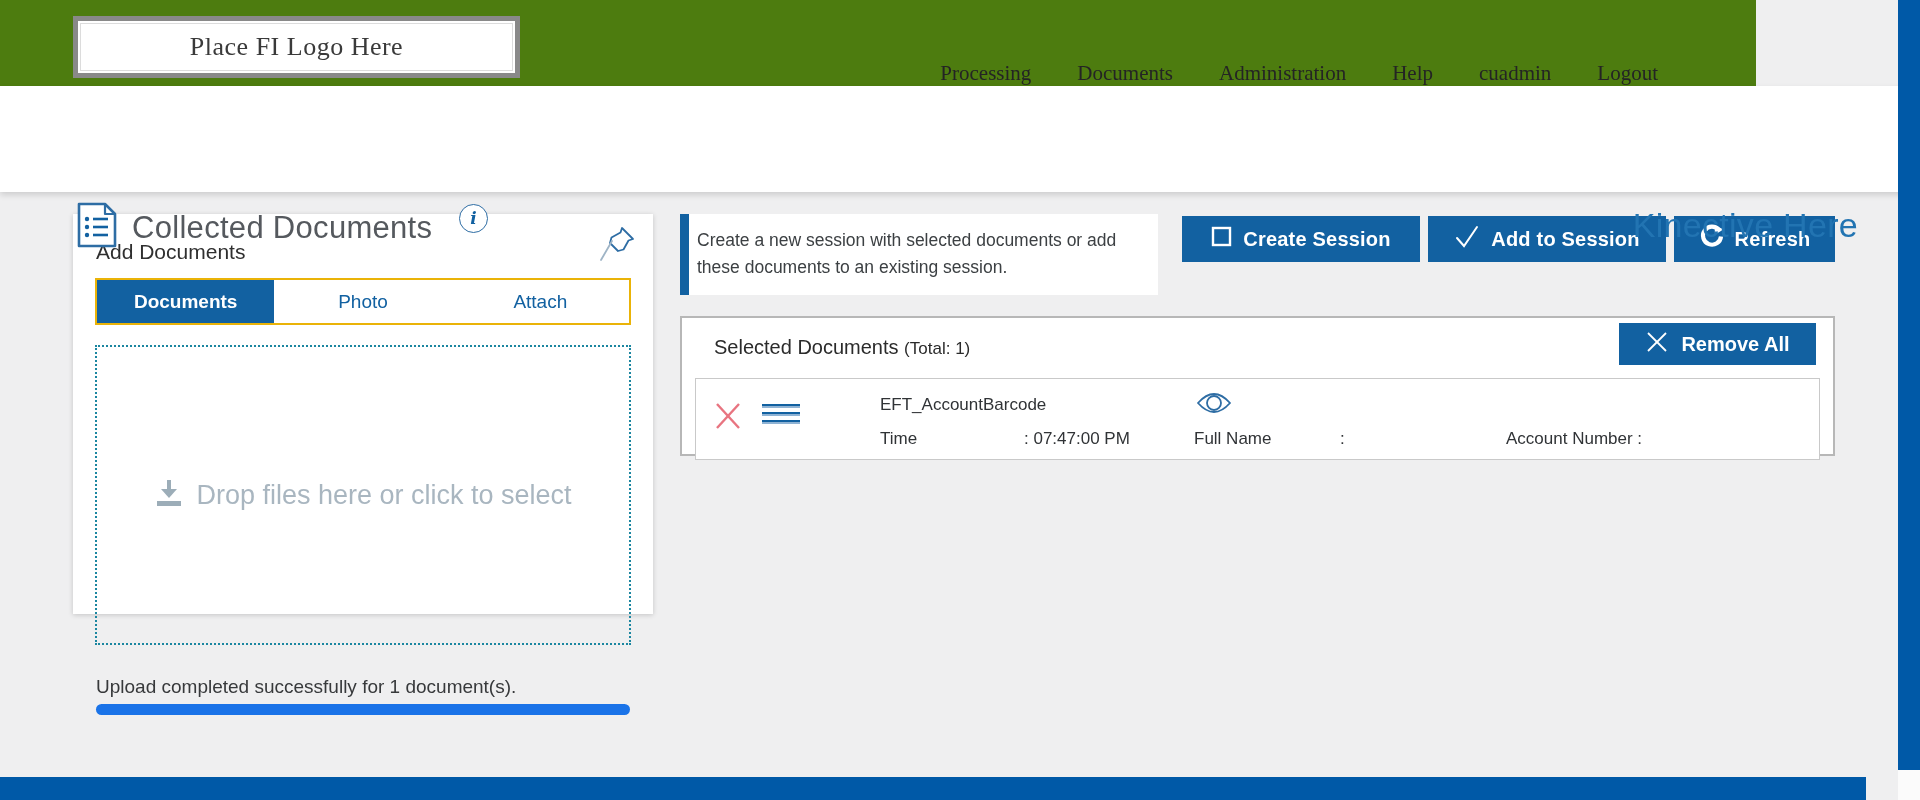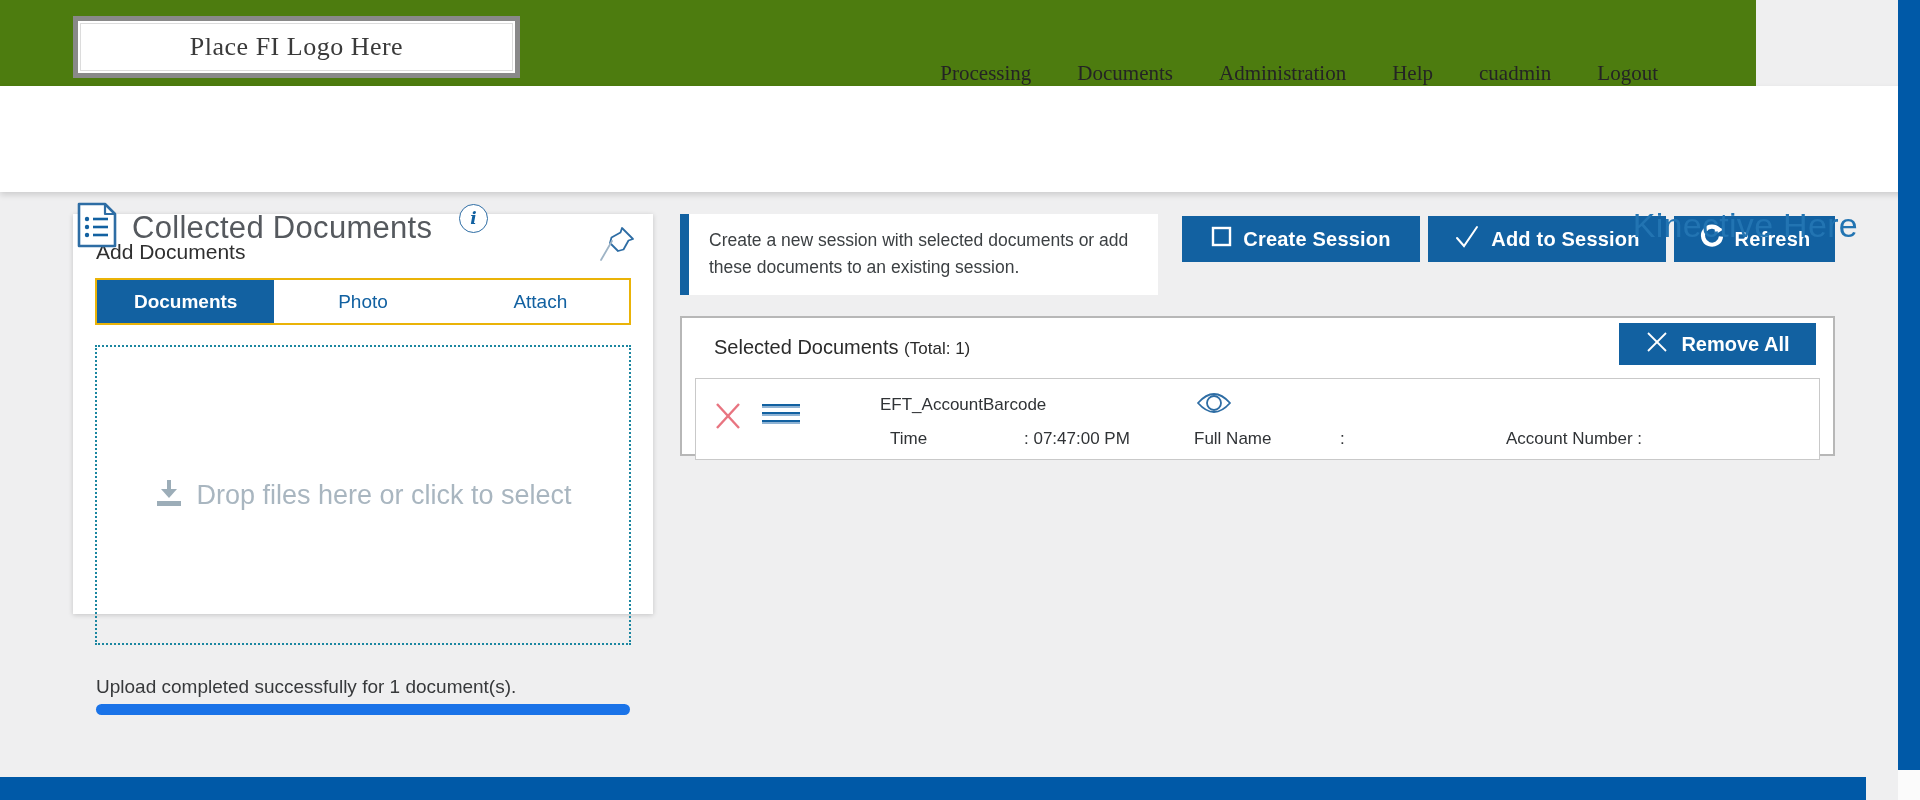--- a/index.html
+++ b/index.html
@@ -97,21 +97,21 @@
     border-radius:6px; background:#e8eef5;
   }
   .progress-fill {
     height:11px; border-radius:6px; background:#1a73e8; width:0%;
   }
 
   
   .session-banner {
     position:absolute; left:680px; top:214px; width:478px; min-height:81px;
     background:#ffffff; border-left:9px solid #1261a1;
-    padding:13px 18px 13px 20px;
+    padding:13px 18px 13px 8px;
     font-size:17.5px; line-height:27px; color:#3c4043;
   }
 
   
   .actions { position:absolute; top:216px; left:0; height:46px; z-index:1; }
   .btn {
     position:absolute; top:0; height:46px;
     background:#1261a1; color:#fff; border:none; cursor:pointer;
     display:flex; align-items:center; justify-content:center; gap:11px;
     font-family:"Liberation Sans", sans-serif;
@@ -144,21 +144,21 @@
   }
   .doc-row .red-x   { position:absolute; left:18px;  top:22px; cursor:pointer; }
   .doc-row .burger  { position:absolute; left:66px;  top:25px; width:38px; cursor:grab; }
   .burger i {
     display:block; height:4px; background:#1261a1;
     border-bottom:2px solid #8fb3d4; margin-bottom:4px;
   }
   .doc-name { position:absolute; left:184px; top:16px; font-size:17px; color:#303336; }
   .eye      { position:absolute; left:498px; top:8px;  cursor:pointer; }
   .row-line2 { position:absolute; left:0; top:50px; width:100%; font-size:17px; color:#303336; }
-  .row-line2 .f-time     { position:absolute; left:184px; top:0;margin-left:10px; }
+  .row-line2 .f-time     { position:absolute; left:184px; top:0; }
   .row-line2 .f-timeval  { position:absolute; left:328px; top:0; }
   .row-line2 .f-fullname { position:absolute; left:498px; top:0; }
   .row-line2 .f-fncolon  { position:absolute; left:644px; top:0; }
   .row-line2 .f-account  { position:absolute; left:810px; top:0; }
 
   
   .footer-bar {
     position:absolute; left:0; top:777px; width:1866px; height:23px;
     background:#0059a7;
   }

